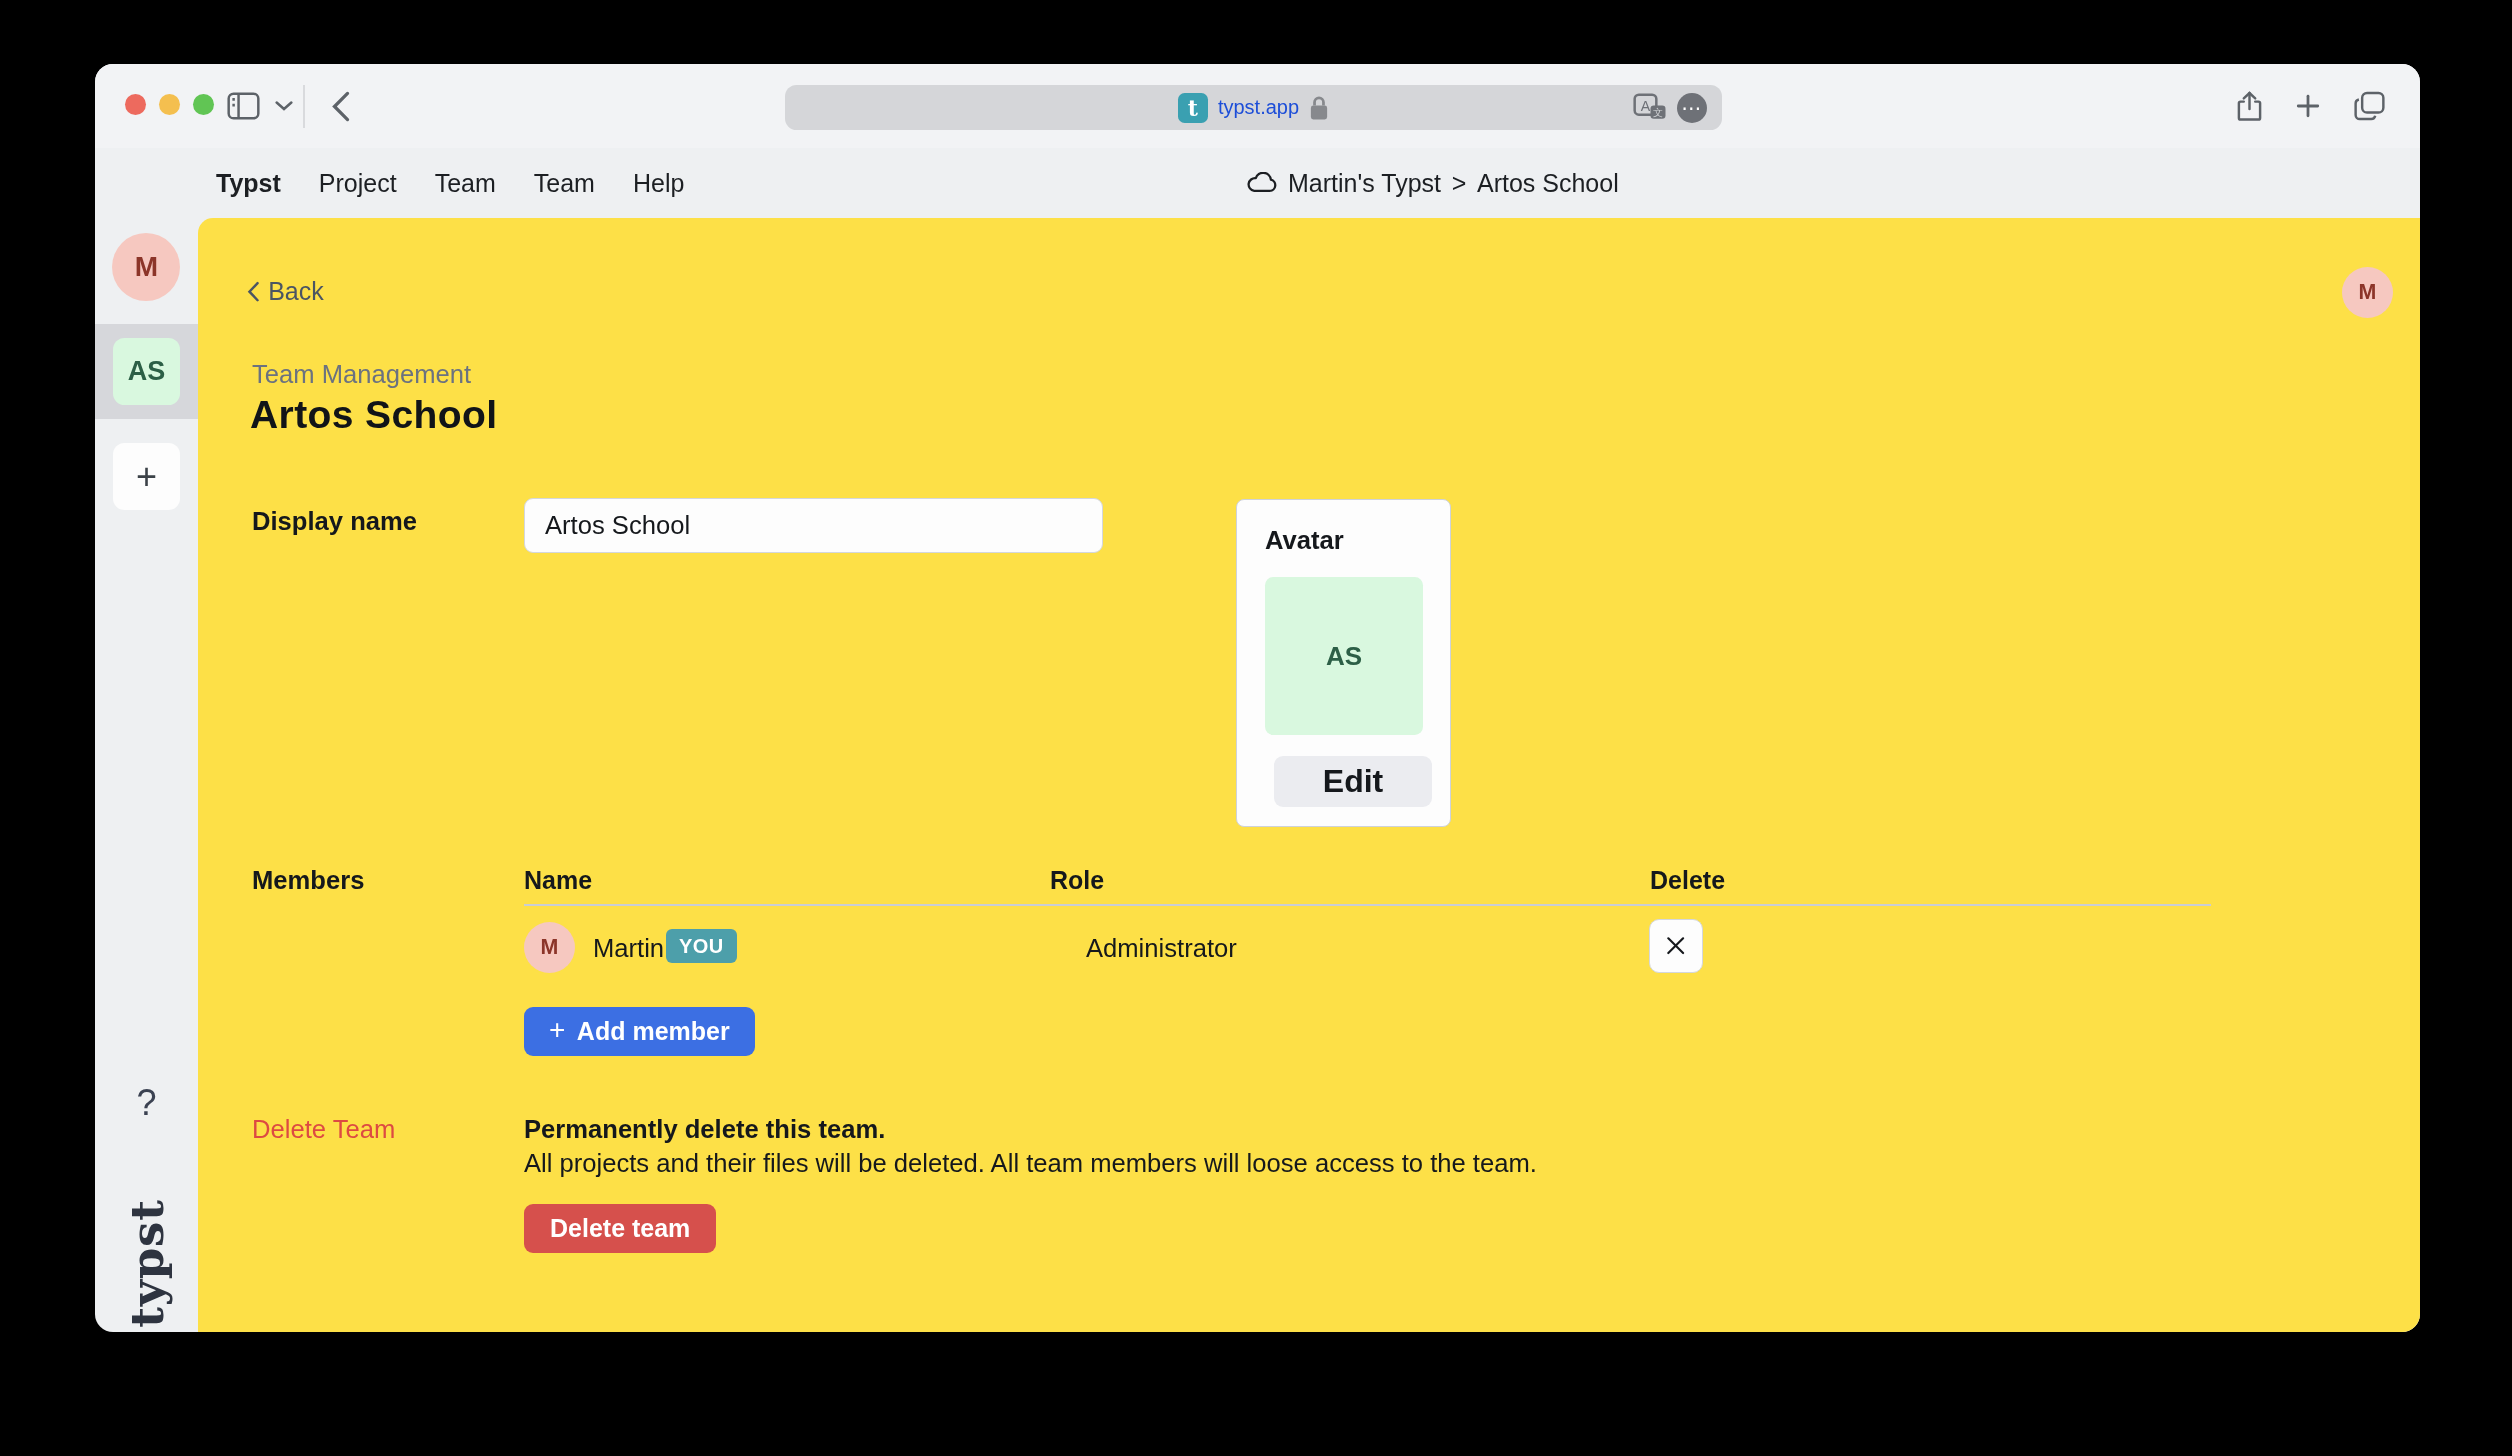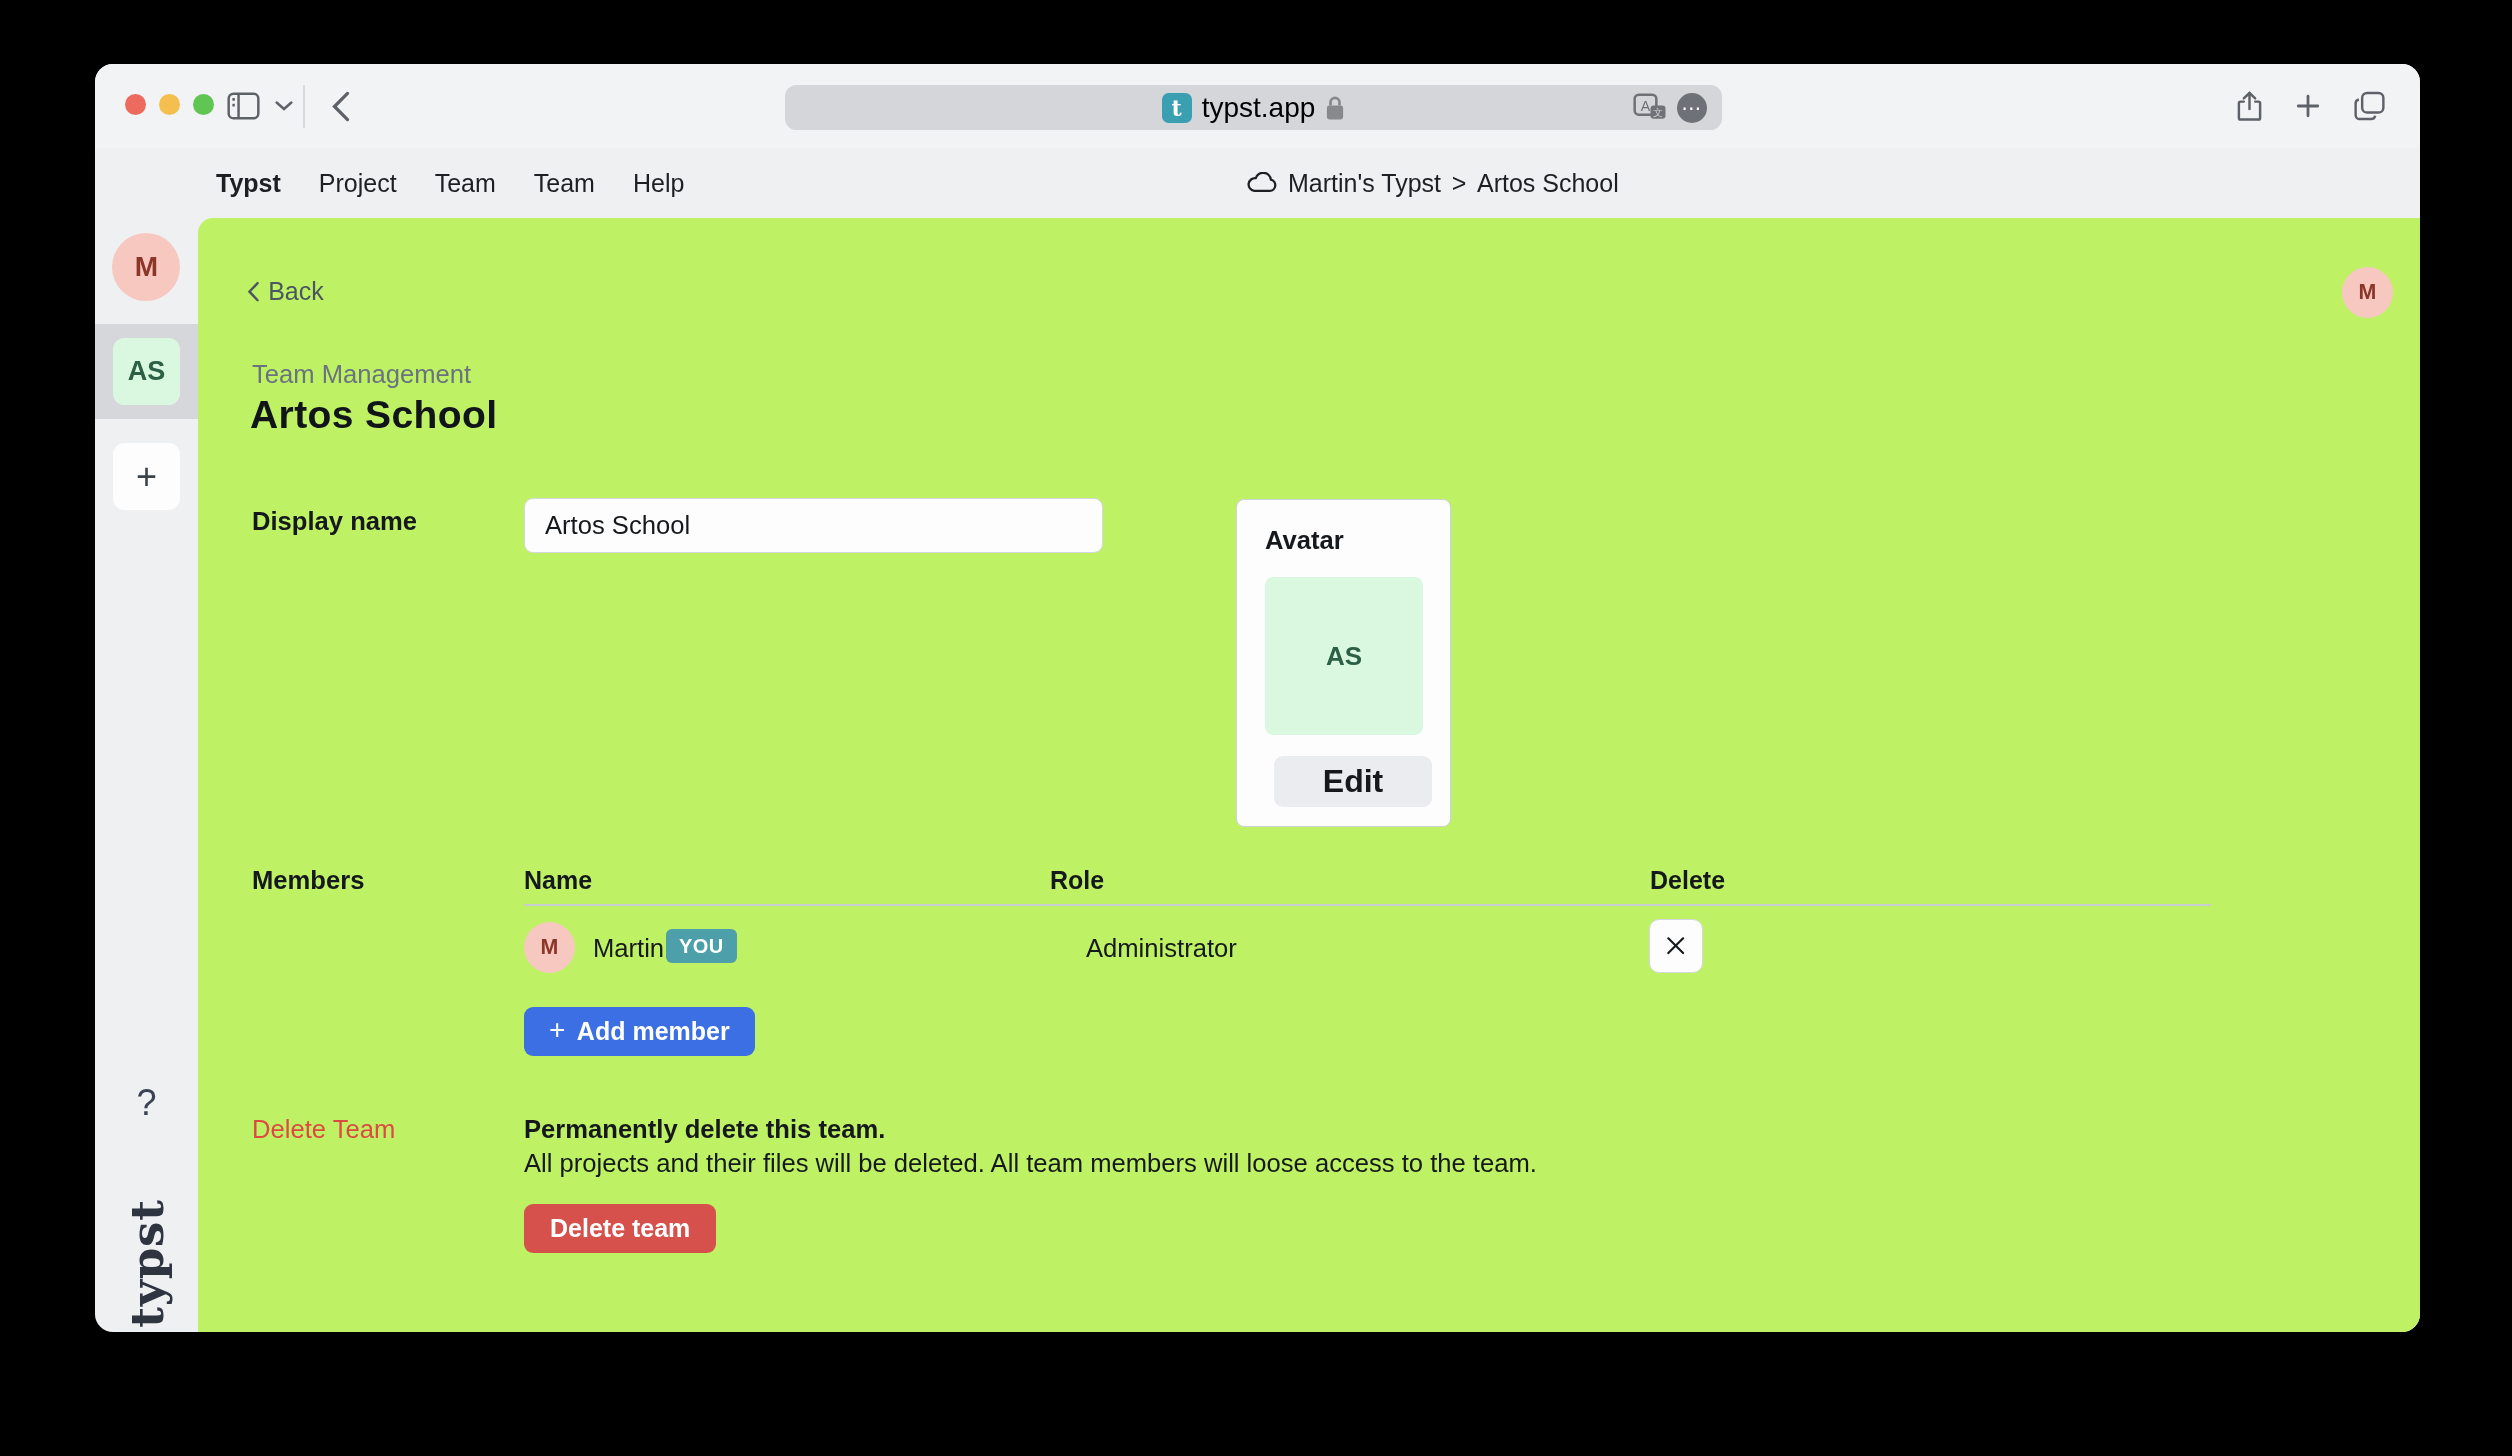--- a/index.html
+++ b/index.html
@@ -21,21 +21,21 @@
 
   .url-pill {
     position: absolute; left: 690px; top: 21.4px; width: 937px; height: 45px;
     background: #d5d6d9; border-radius: 11.5px; display: flex; align-items: center; justify-content: center; gap: 10px;
   }
   .favicon {
     width: 30px; height: 30px; border-radius: 6.6px; background: #3aa0b1; color: #fff;
     font-family: "DejaVu Serif", serif; font-size: 22px; font-weight: 700;
     display: flex; align-items: center; justify-content: center;
   }
-  .url-text { font-size: 28px; color: #000000; }
+  .url-text { font-size: 20px; color: #1d4ed8; }
   .pill-right { position: absolute; right: 15px; top: 0; height: 45px; display: flex; align-items: center; gap: 8.2px; }
   .ellipsis-circle { width: 30.5px; height: 30.5px; border-radius: 50%; background: #6e7177; color: #fff; font-size: 20px; display: flex; align-items: center; justify-content: center; letter-spacing: 0.8px; }
   .win-right-icons { position: absolute; right: 35px; top: 0; height: 84px; display: flex; align-items: center; gap: 33px; color: #5d6268; }
 
   
   .menurow { position: absolute; left: 0; top: 84px; width: 100%; height: 70px; background: #eef0f2; }
   .menus { position: absolute; left: 121px; top: 0; height: 70px; display: flex; align-items: center; gap: 38px; }
   .menu-item { font-size: 25px; color: #1c1f23; cursor: default; }
   .menu-item.bold { font-weight: 700; }
   .breadcrumb { position: absolute; left: 50%; transform: translateX(-3%); top: 0; height: 70px; display: flex; align-items: center; gap: 10.7px; font-size: 25px; color: #1c1f23; text-align: center; }
@@ -59,21 +59,21 @@
     position: absolute; left: 18px; top: 225px; width: 67px; height: 67px; border-radius: 11.5px;
     background: #fdfdfd; color: #3c4248; font-size: 36px; font-weight: 300;
     display: flex; align-items: center; justify-content: center;
   }
   .sb-help { position: absolute; left: 0; width: 100%; top: 864px; text-align: center; font-size: 36px; color: #3b4252; }
   .sb-logo {
     position: absolute; left: 50%; top: 1019px; transform: translateX(-50%) rotate(-90deg);
     font-family: "DejaVu Serif", serif; font-weight: 700; font-size: 45px; color: #2e3440; letter-spacing: 0.8px;
   }
 
-  .panel { position: relative; flex: 1; background: #bef264; border-top-left-radius: 15px; }
+  .panel { position: relative; flex: 1; background: #fde047; border-top-left-radius: 15px; }
 
   .back-link { position: absolute; left: 49px; top: 59px; display: flex; align-items: center; gap: 8.2px; font-size: 25px; color: #4b5563; cursor: default; }
   .user-avatar {
     position: absolute; left: 2144px; top: 49px; width: 51px; height: 51px; border-radius: 50%;
     background: #f6c8c0; color: #8c3529; font-weight: 700; font-size: 21.4px;
     display: flex; align-items: center; justify-content: center;
   }
   .section-label { position: absolute; left: 54px; top: 142px; font-size: 25.6px; color: #6b7280; }
   .page-title { position: absolute; left: 52px; top: 175px; font-size: 39px; font-weight: 700; color: #111418; letter-spacing: 0.4px; }
 

